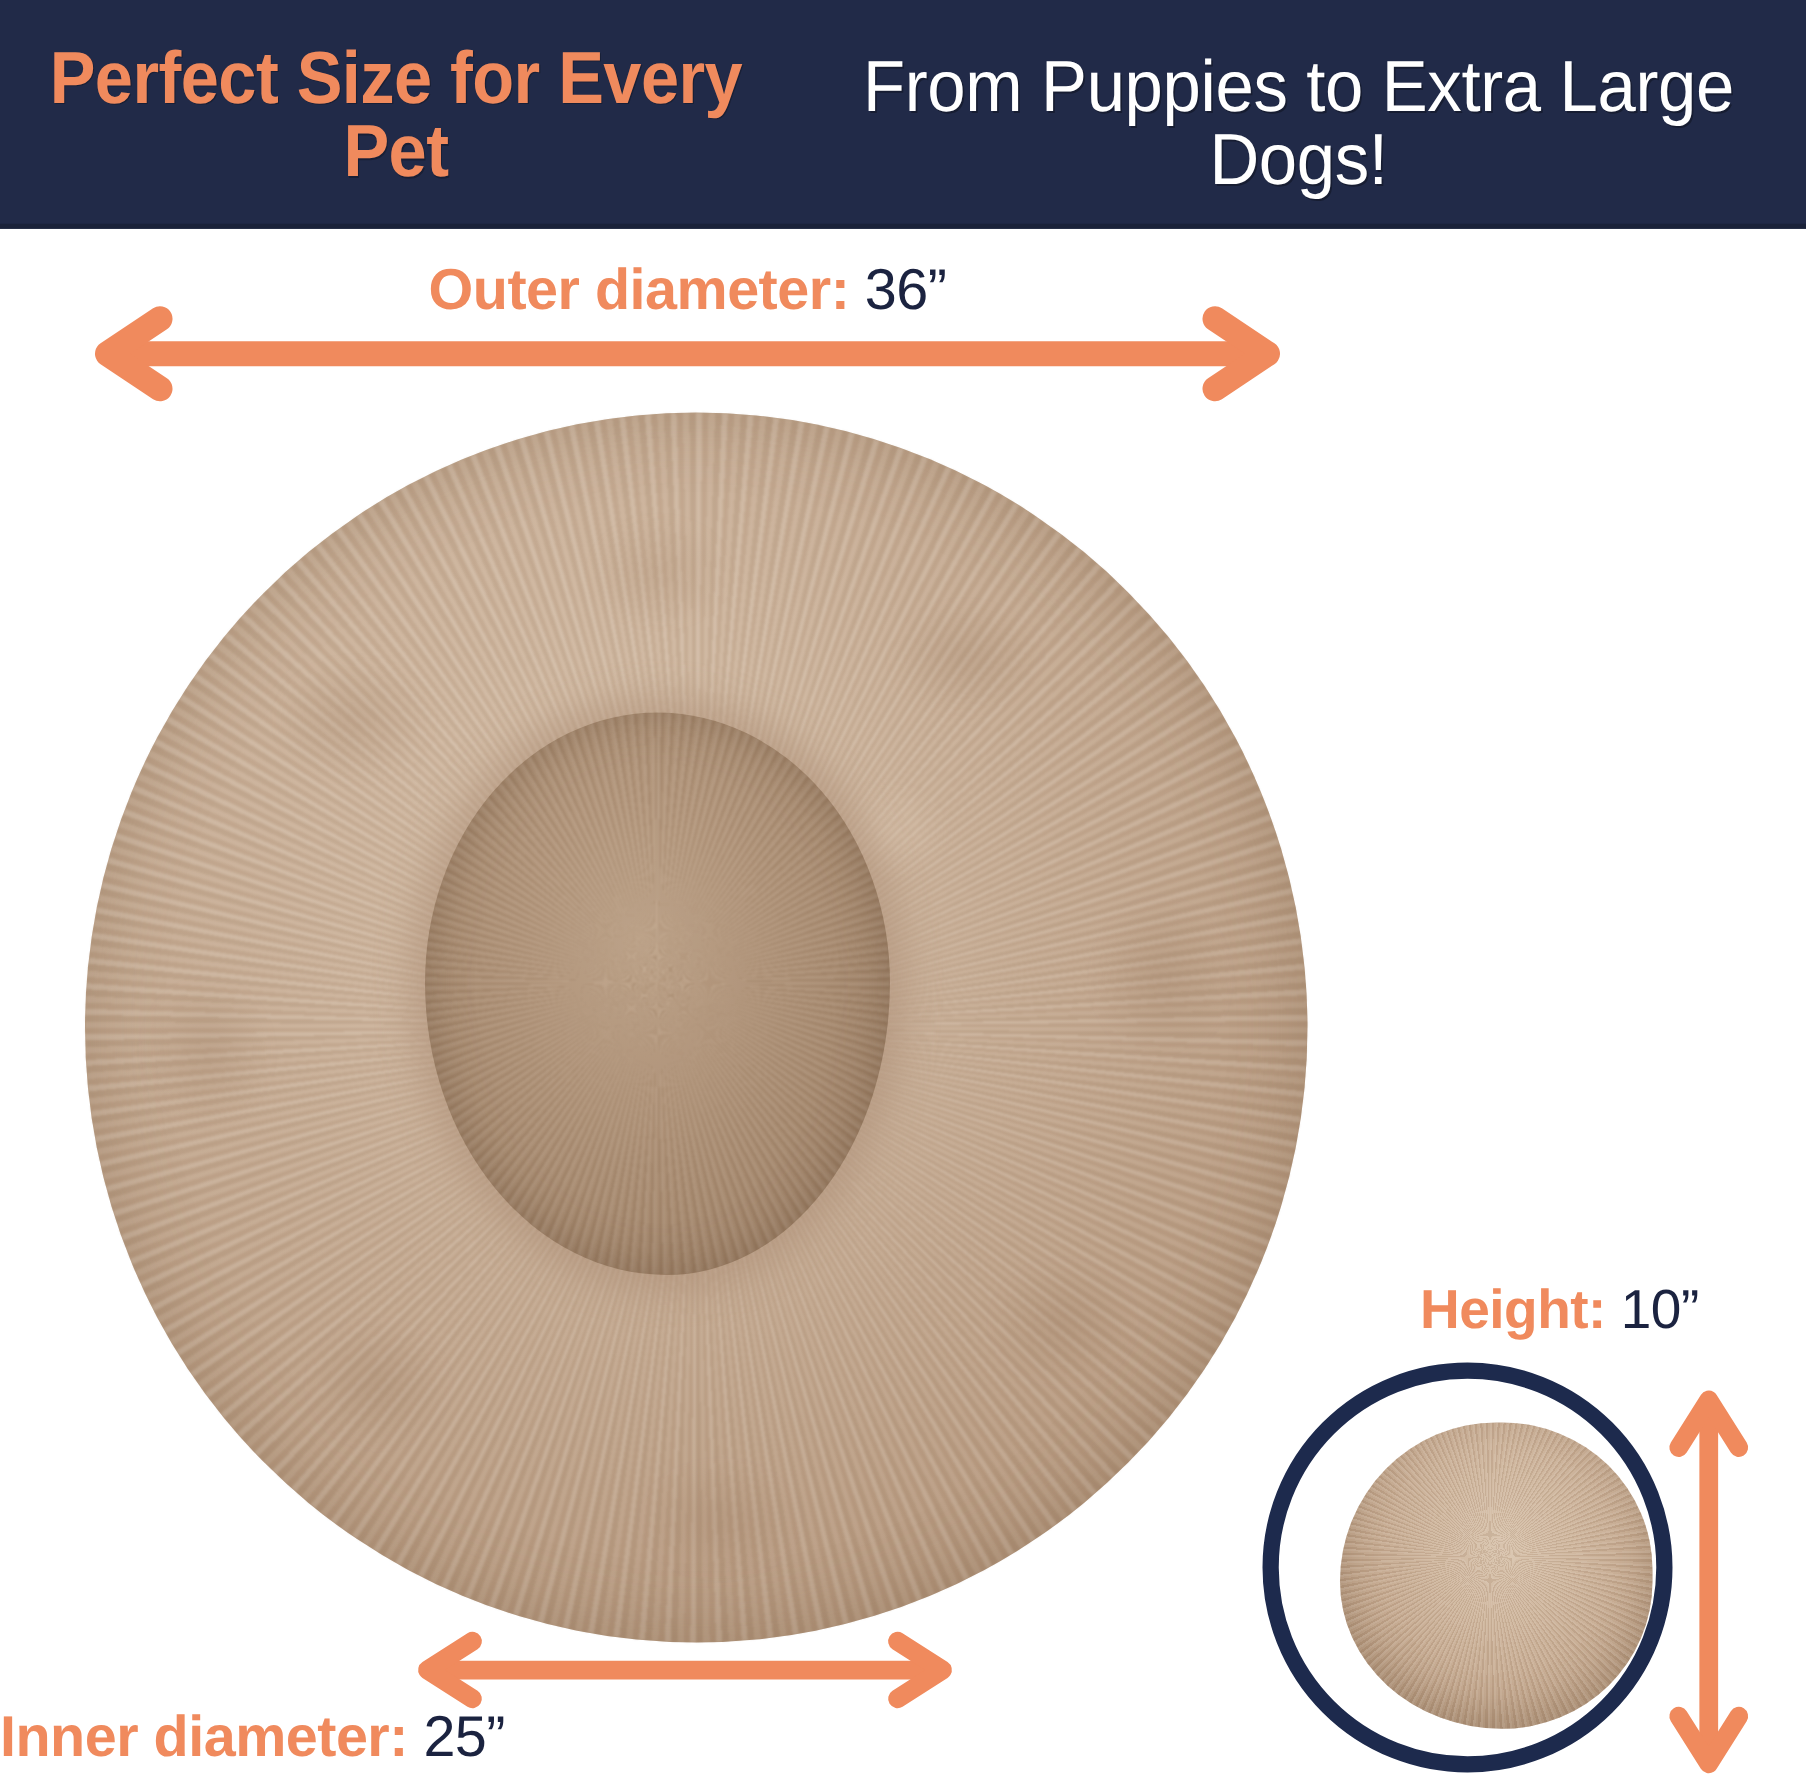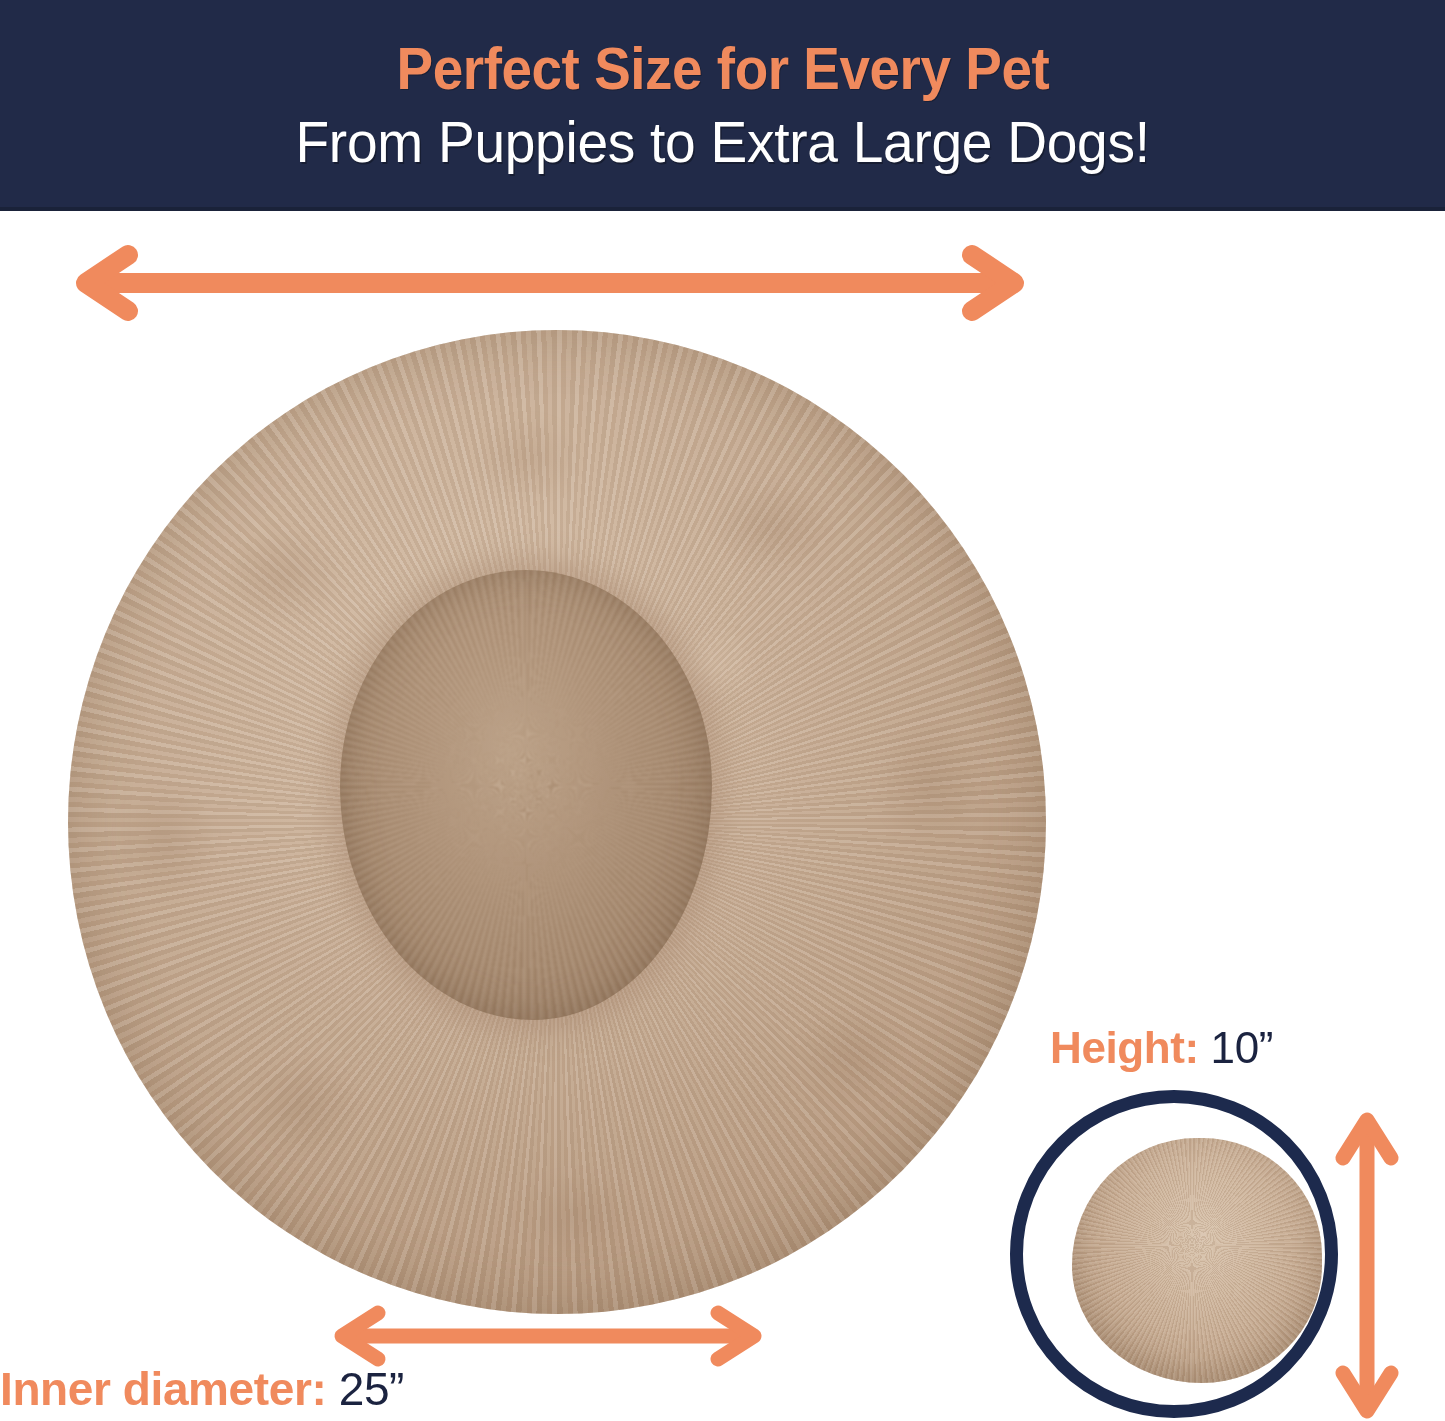--- a/index.html
+++ b/index.html
@@ -17,25 +17,25 @@
     width: 1445px;
     height: 1421px;
     background: #ffffff;
   }
 
   
   .header-bar {
     position: absolute;
     left: 0; top: 0;
     width: 1445px;
-    height: 211px;
+    height: 183px;
     background: #212a48;
     border-bottom: 4px solid #1a2239;
     display: flex;
-    flex-direction: column;
+    flex-direction: row;
     align-items: center;
     justify-content: center;
     padding-top: 4px;
   }
   .headline {
     font-family: "Liberation Sans Narrow", "Liberation Sans", sans-serif;
     font-weight: 700;
     font-size: 59px;
     letter-spacing: -0.5px;
     color: #f08a5d;
@@ -77,20 +77,21 @@
   #inner-label {
     left: 0; top: 1366px;
     width: 1110px;
     text-align: left;
     font-size: 46px;
     letter-spacing: -0.4px;
   }
   #height-label {
     left: 1050px; top: 1026px;
     width: 395px;
+    text-align: center;
     font-size: 44px;
     letter-spacing: -0.4px;
   }
 
   
   .arrow-svg { position: absolute; overflow: visible; }
   #outer-arrow  { left: 70px;  top: 252px;  }
   #inner-arrow  { left: 330px; top: 1310px; }
   #height-arrow { left: 1335px; top: 1110px; }
 
@@ -270,20 +271,23 @@
 </head>
 <body>
 
 <div id="stage">
 
   <div class="header-bar">
     <div class="headline">Perfect Size for Every Pet</div>
     <div class="subheadline">From Puppies to Extra Large Dogs!</div>
   </div>
 
+  <div class="measure-label" id="outer-label">
+    <span class="unit-word">Outer diameter:</span><span>&nbsp;</span><span class="unit-value">36”</span>
+  </div>
 
   <svg class="arrow-svg" id="outer-arrow" width="960" height="62" viewBox="0 0 960 62">
     <g stroke="#f08a5d" stroke-width="20" stroke-linecap="round" stroke-linejoin="round" fill="none">
       <line x1="18" y1="31" x2="942" y2="31"></line>
       <polyline points="58,3 16,31 58,59"></polyline>
       <polyline points="902,3 944,31 902,59"></polyline>
     </g>
   </svg>
 
   <div id="bed-topview">

